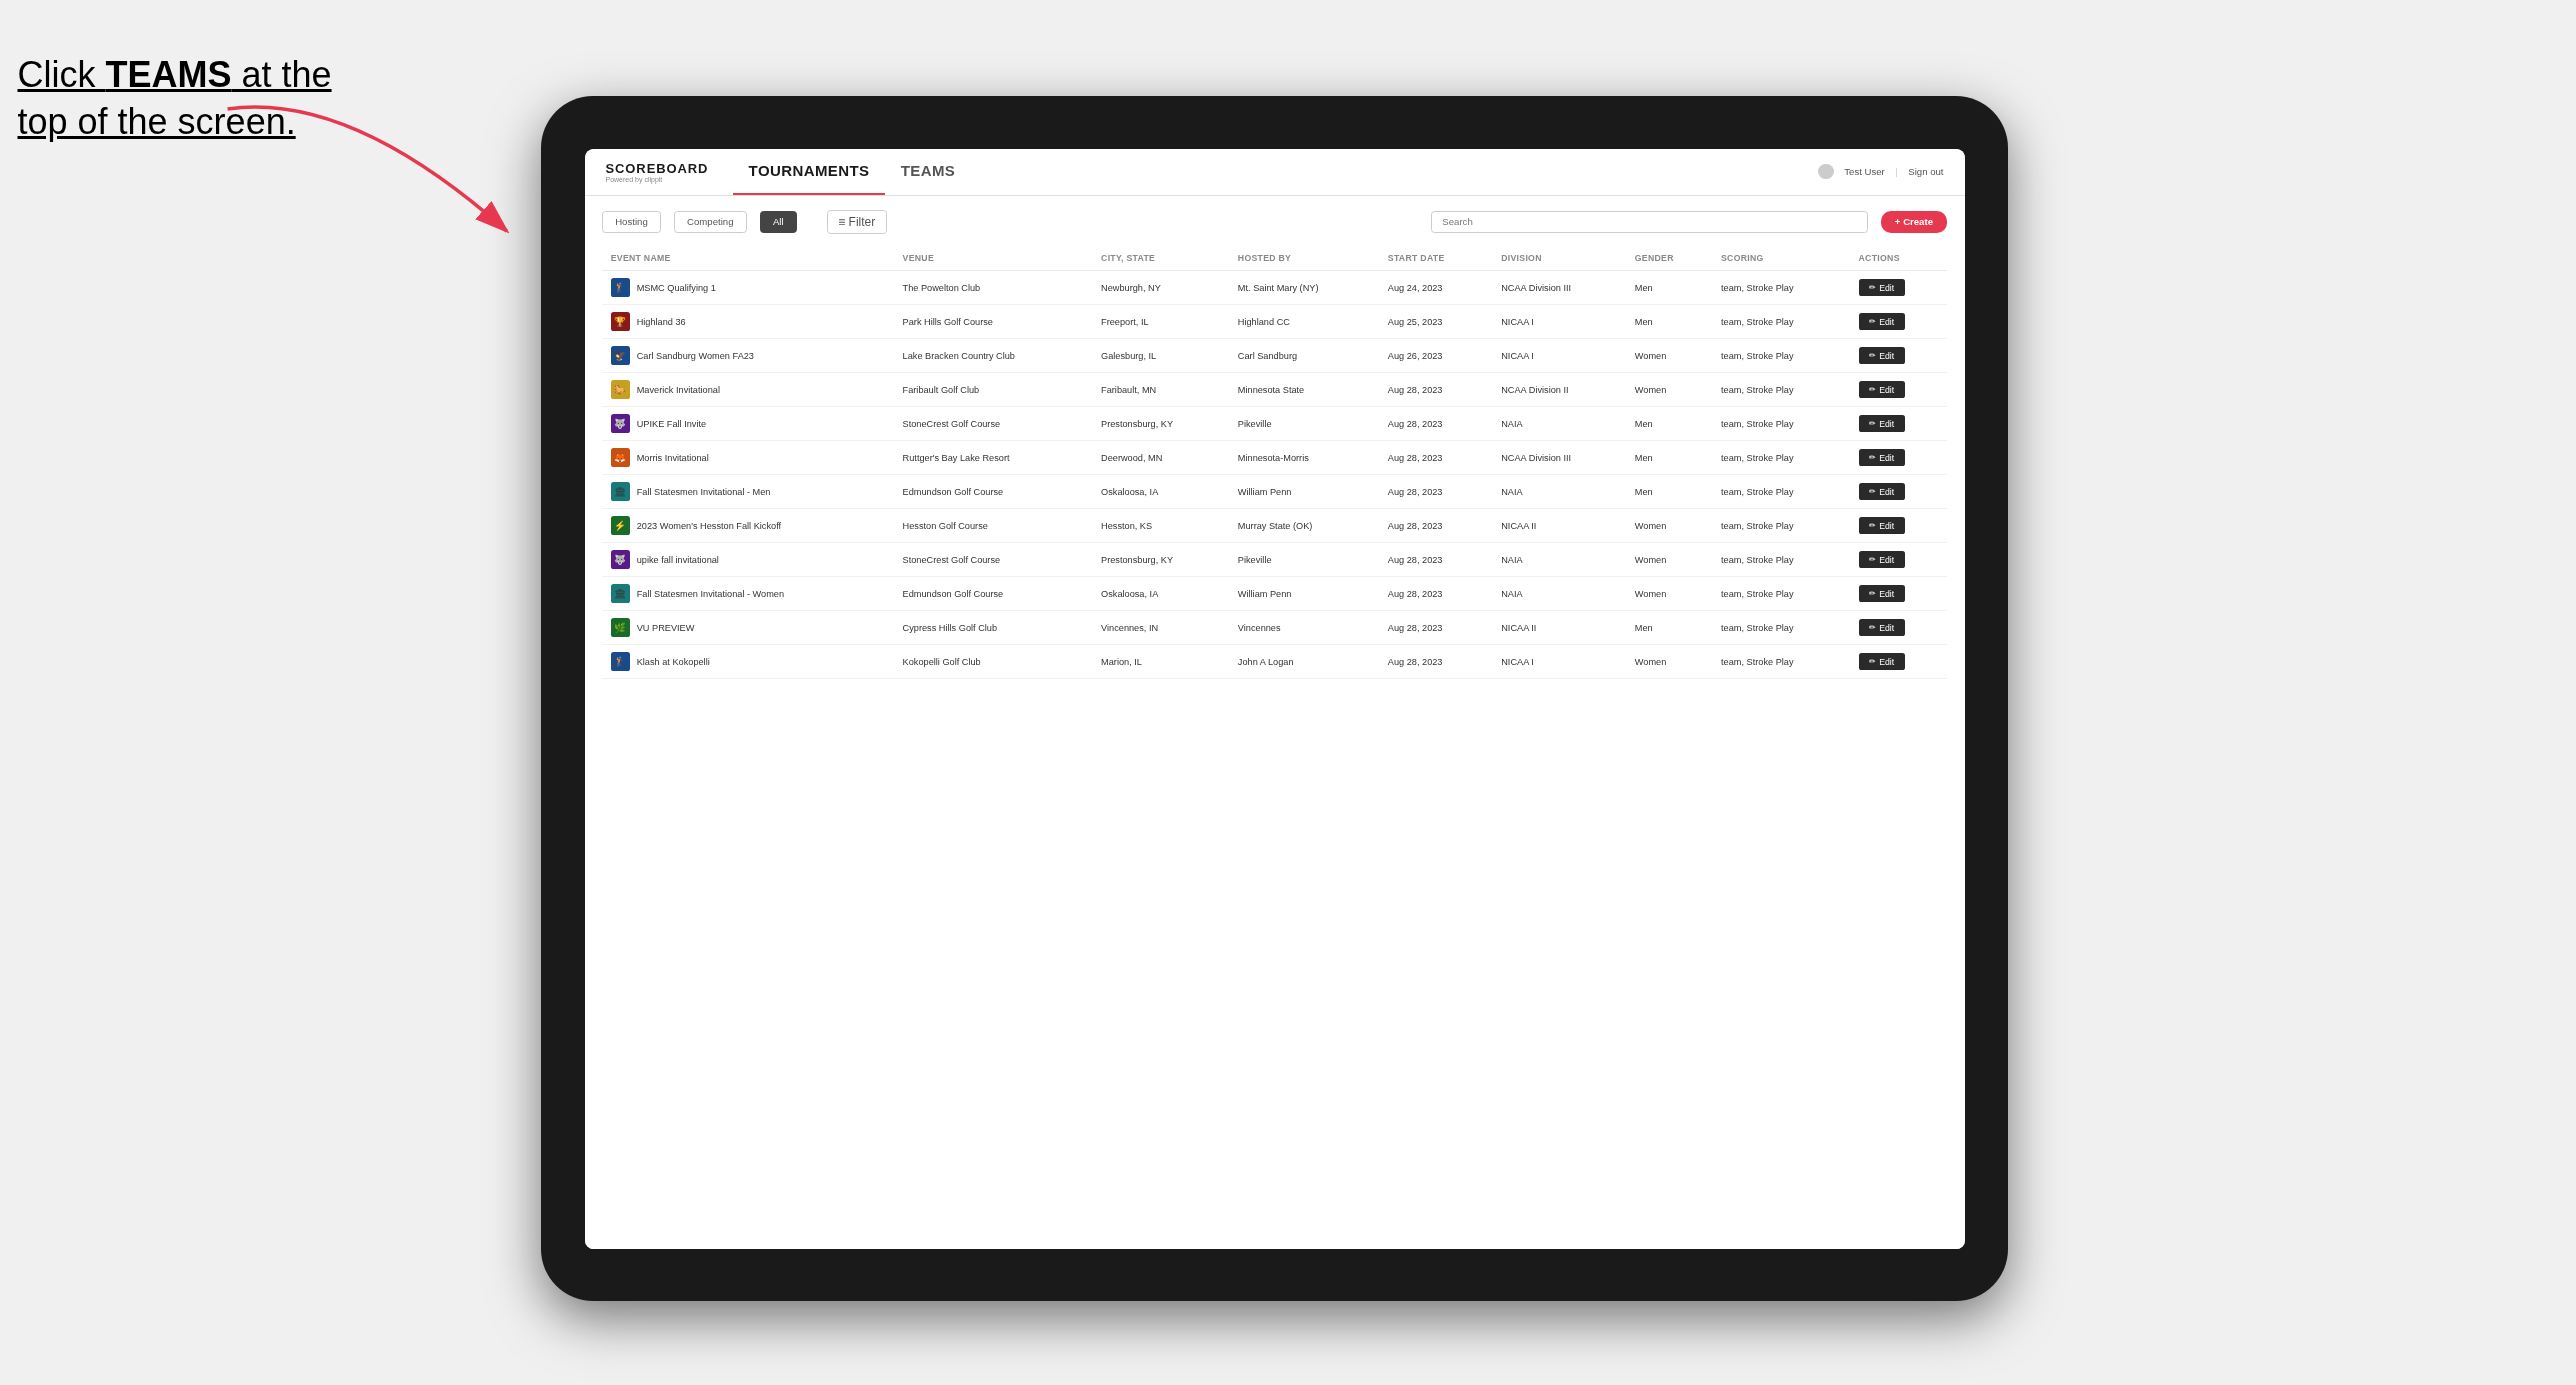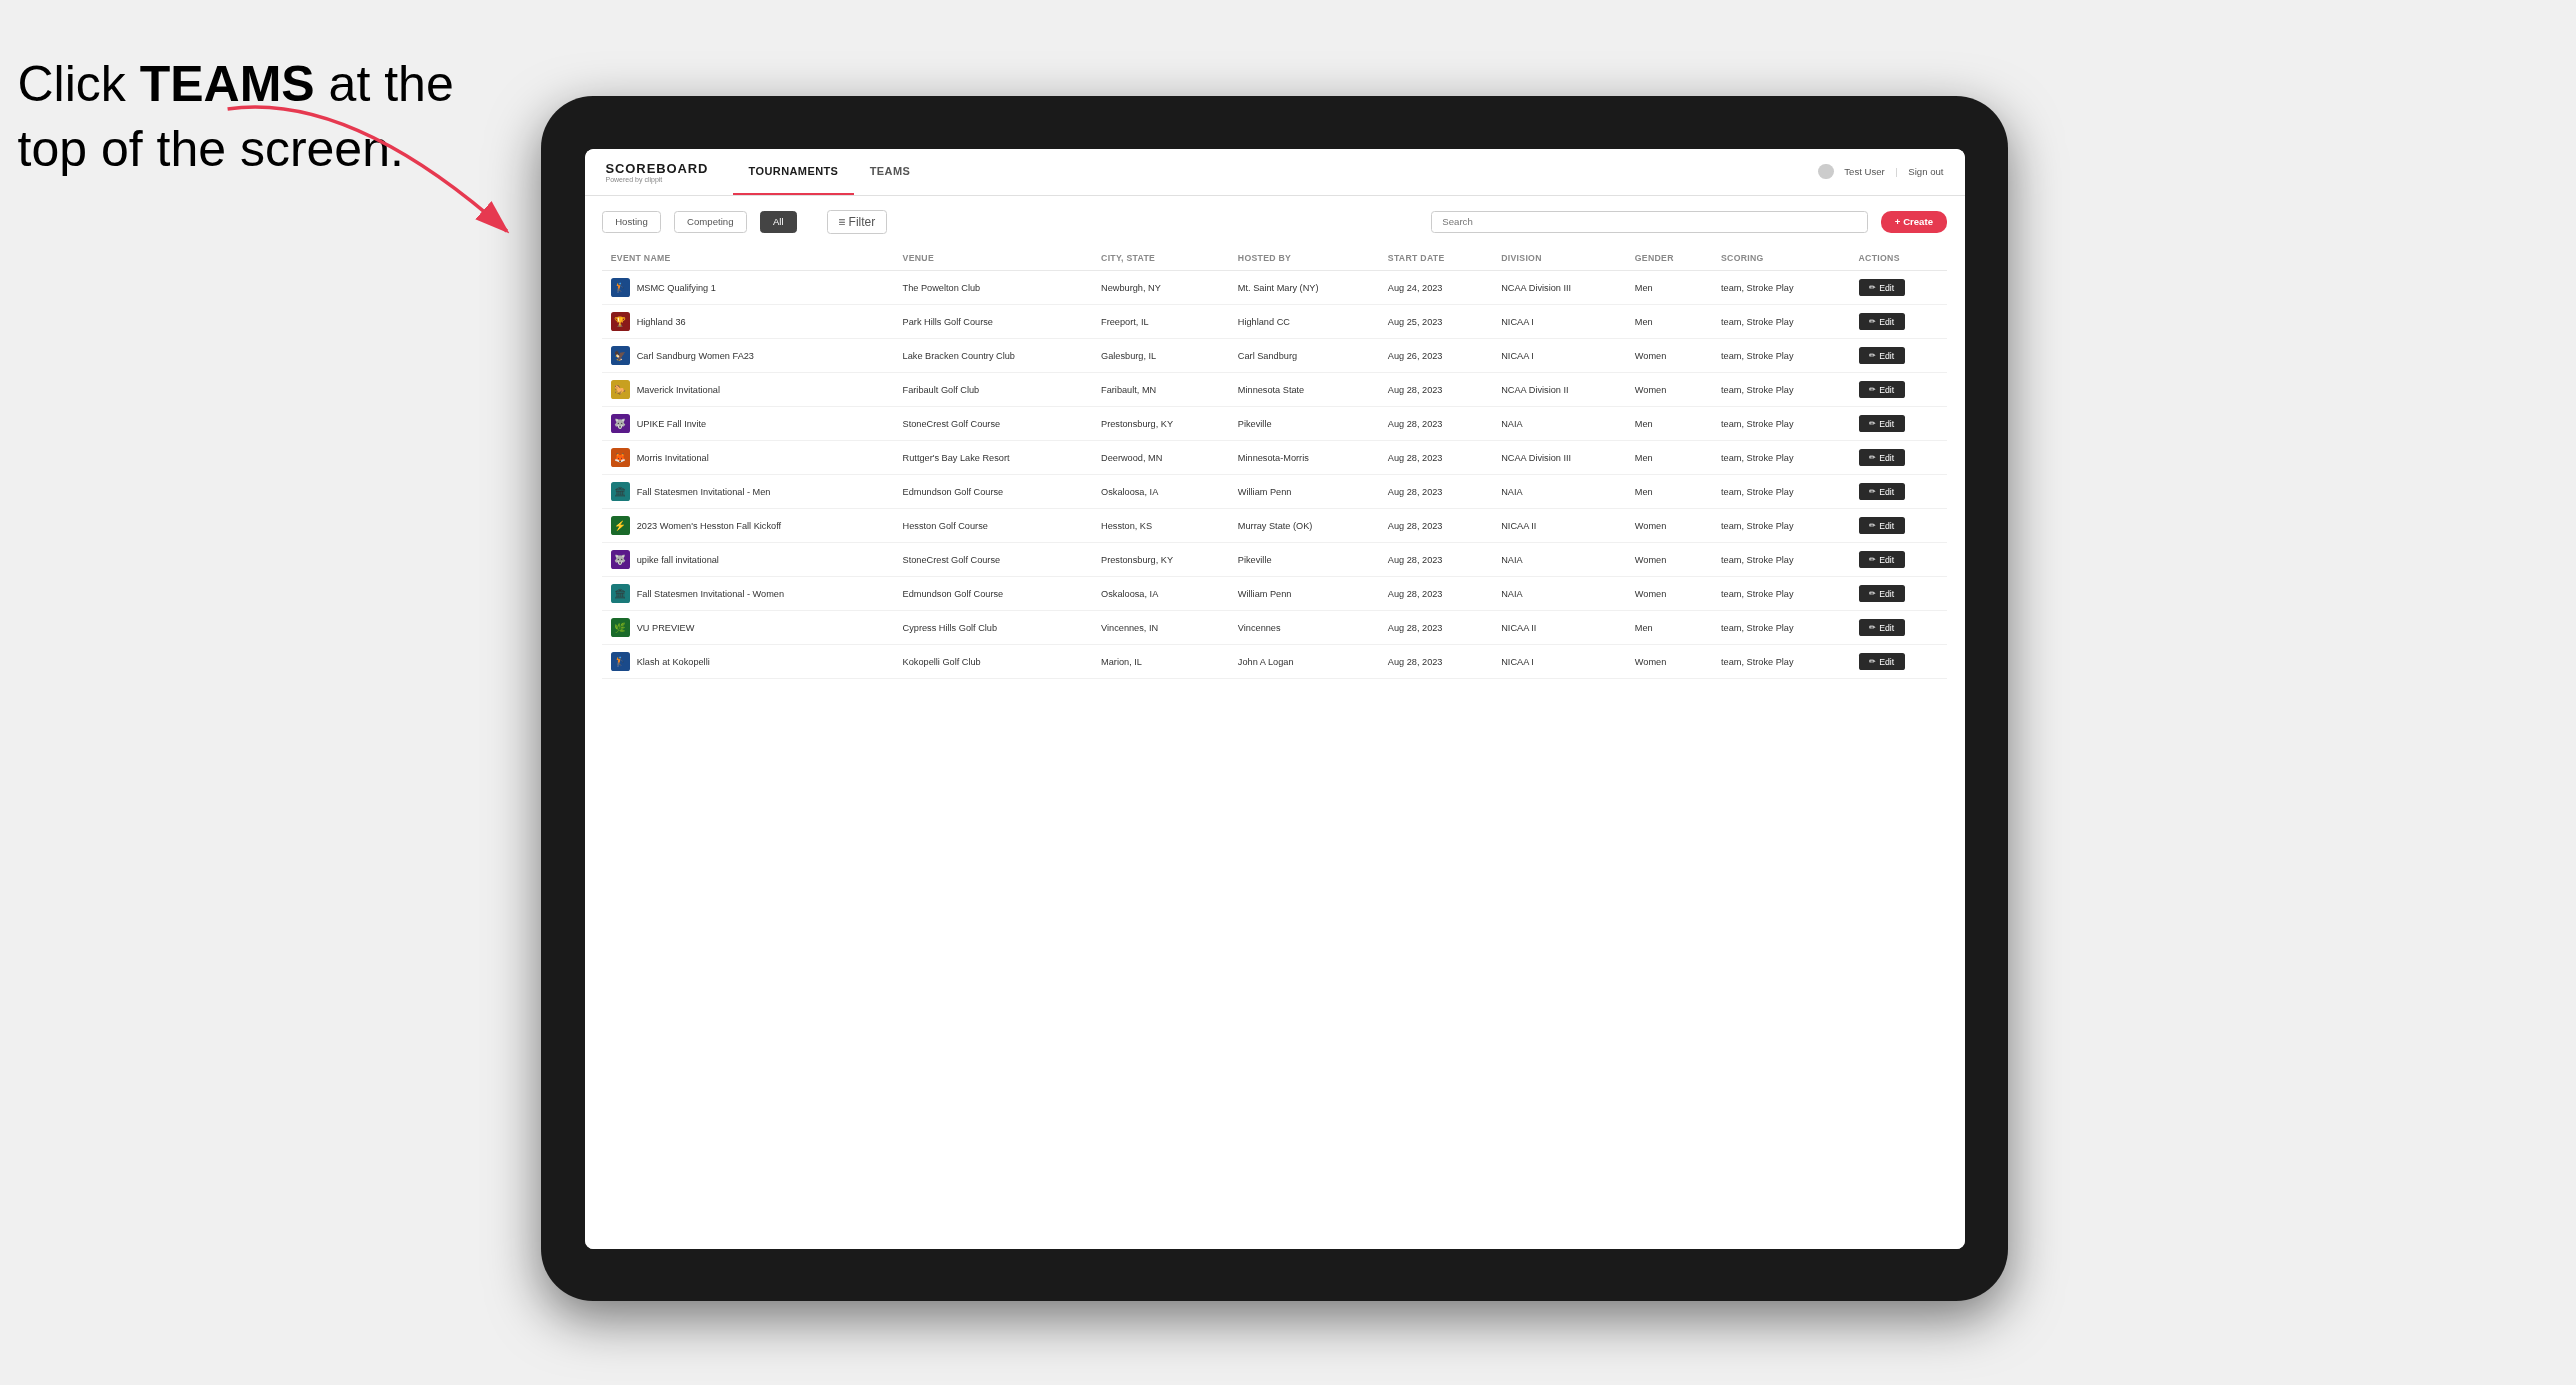--- a/index.html
+++ b/index.html
@@ -10,25 +10,26 @@
       height: 1386px;
       overflow: hidden;
       position: relative;
     }
 
     
     .instruction {
       position: absolute;
       top: 52px;
       left: 17.5px;
-      font-size: 50px;
+      font-size: 36px;
       line-height: 1.3;
       color: #000;
       font-weight: 400;
       z-index: 10;
+      text-decoration: underline;
     }
     .instruction strong {
       font-weight: 900;
     }
 
     
     .tablet {
       position: absolute;
       top: 96px;
       left: 541px;
@@ -82,21 +83,21 @@
     .nav-tabs {
       display: flex;
       gap: 0;
       flex: 1;
     }
     .nav-tab {
       padding: 0 15.7px;
       height: 47px;
       display: flex;
       align-items: center;
-      font-size: 11px;
+      font-size: 15px;
       font-weight: 600;
       color: #555;
       cursor: pointer;
       letter-spacing: 0.4px;
       border-bottom: 2.6px solid transparent;
       text-transform: uppercase;
     }
     .nav-tab.active {
       color: #1a1a1a;
       border-bottom: 2.6px solid #e63950;

